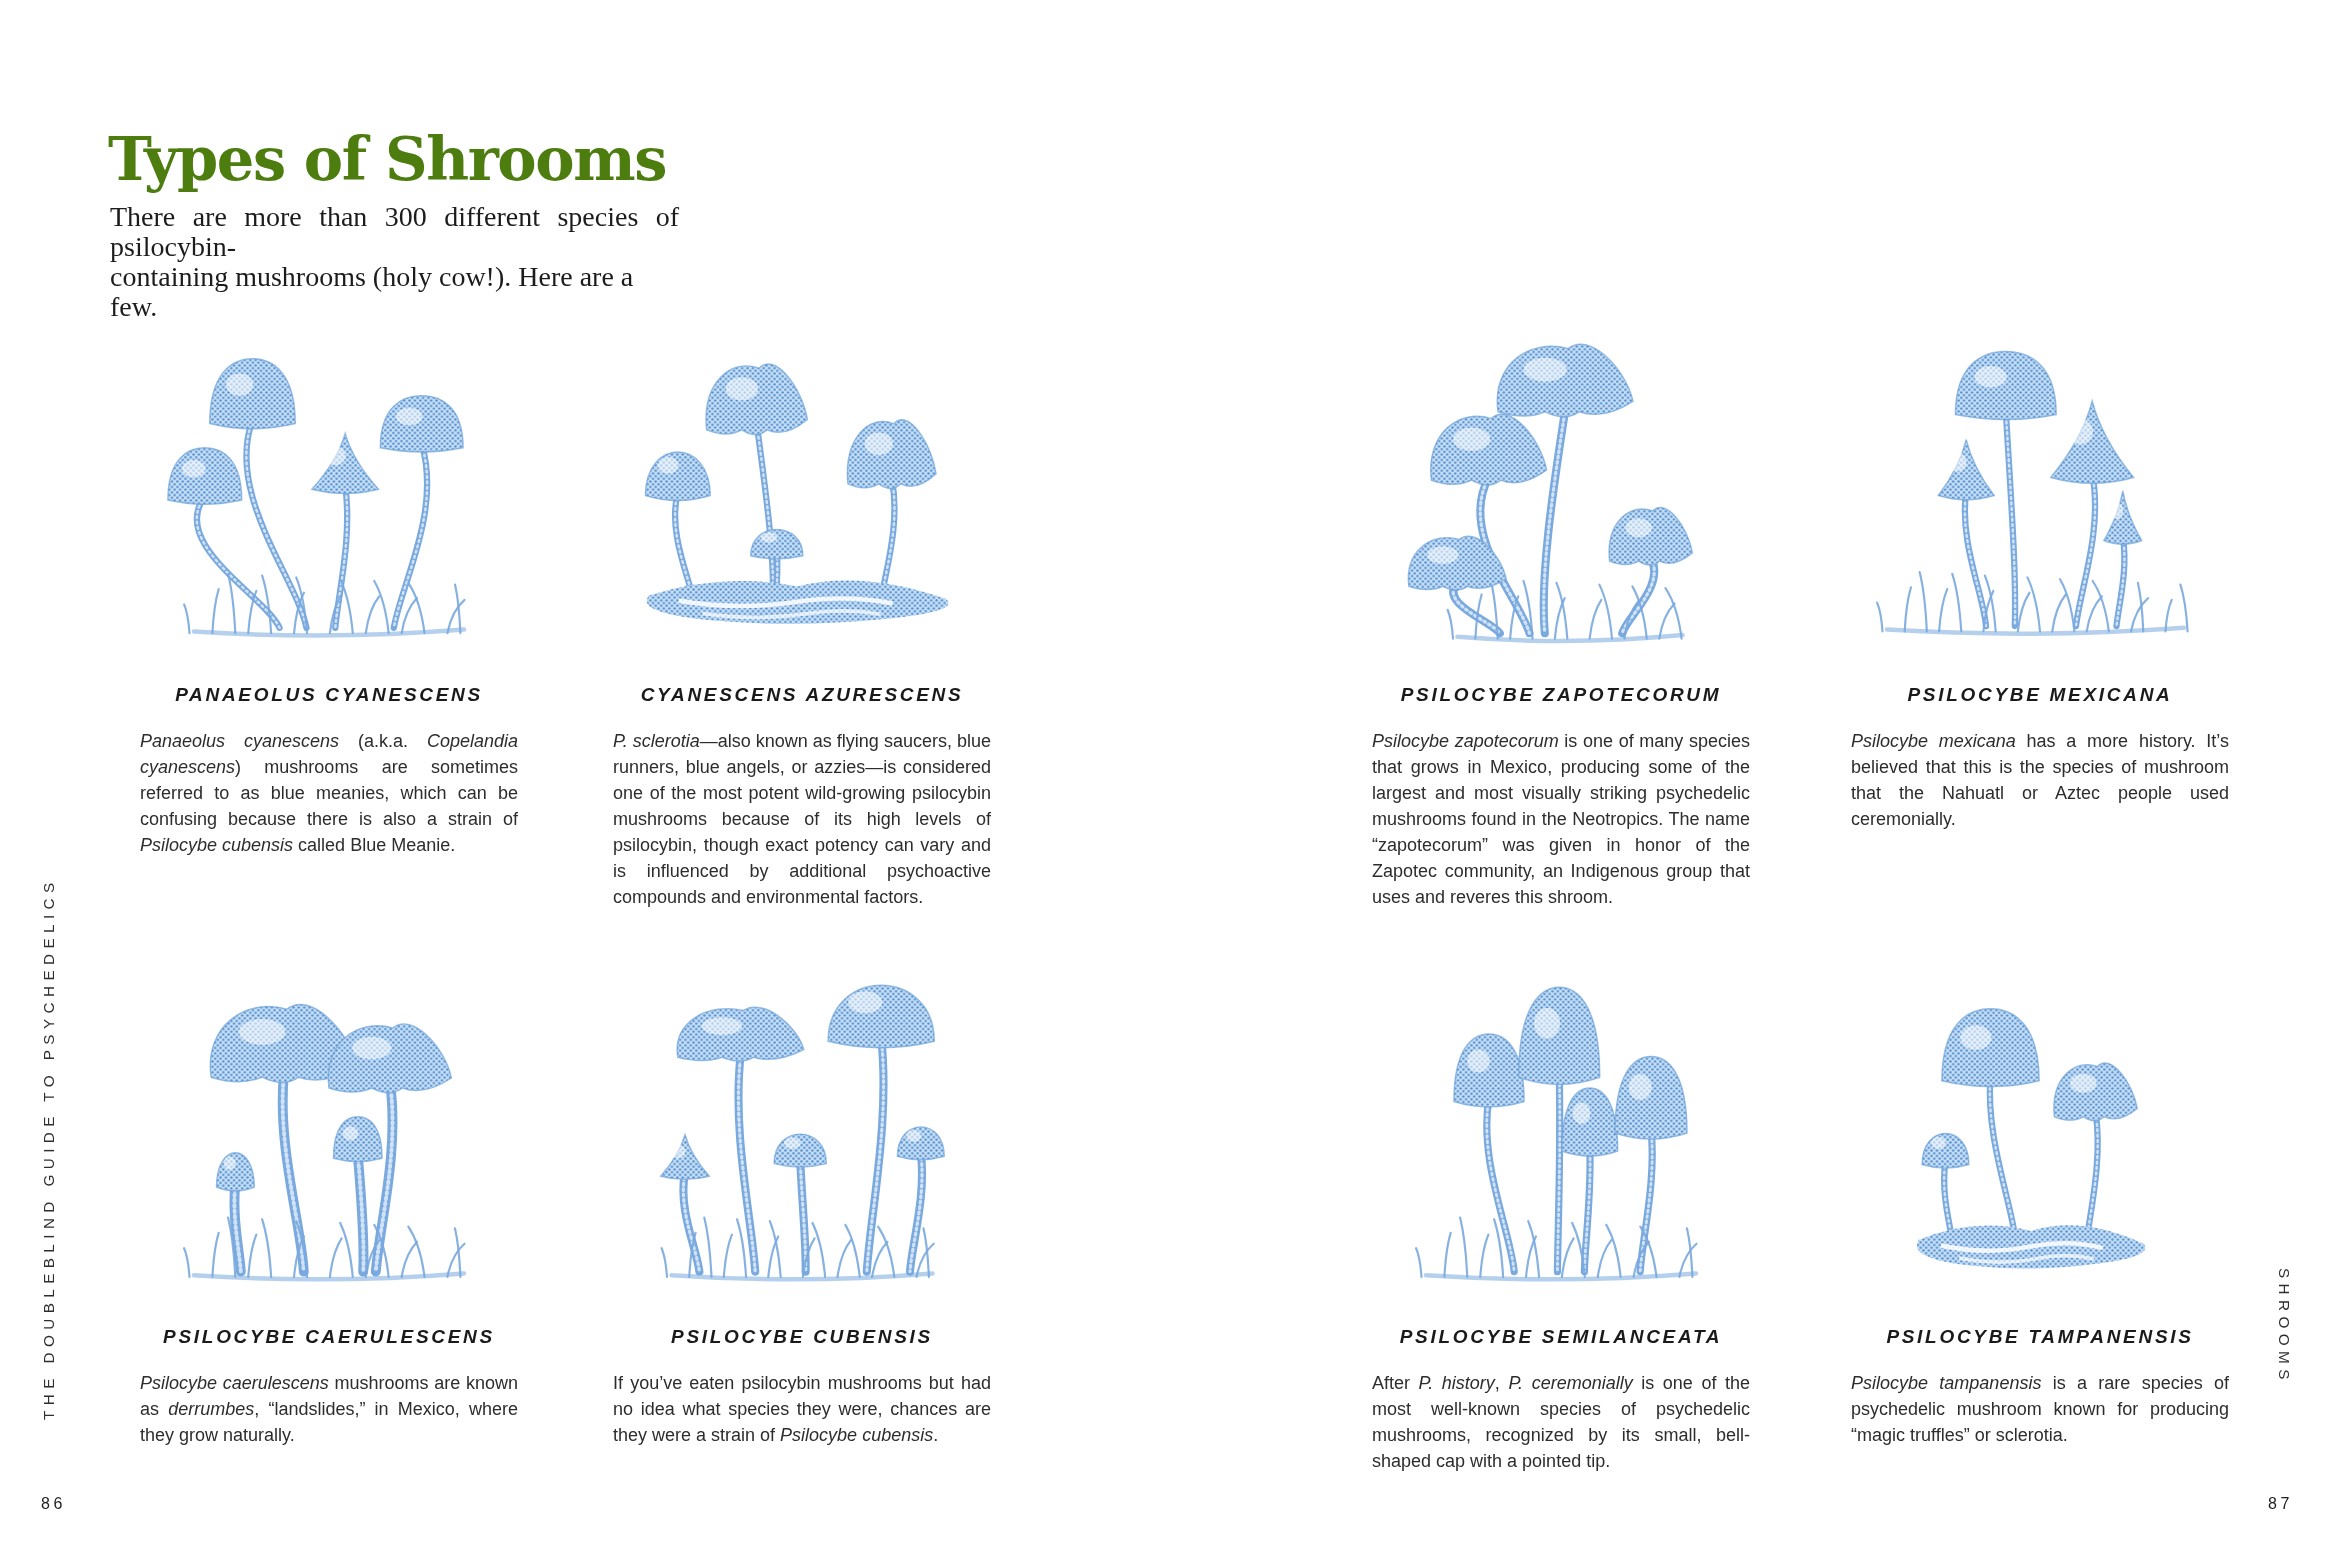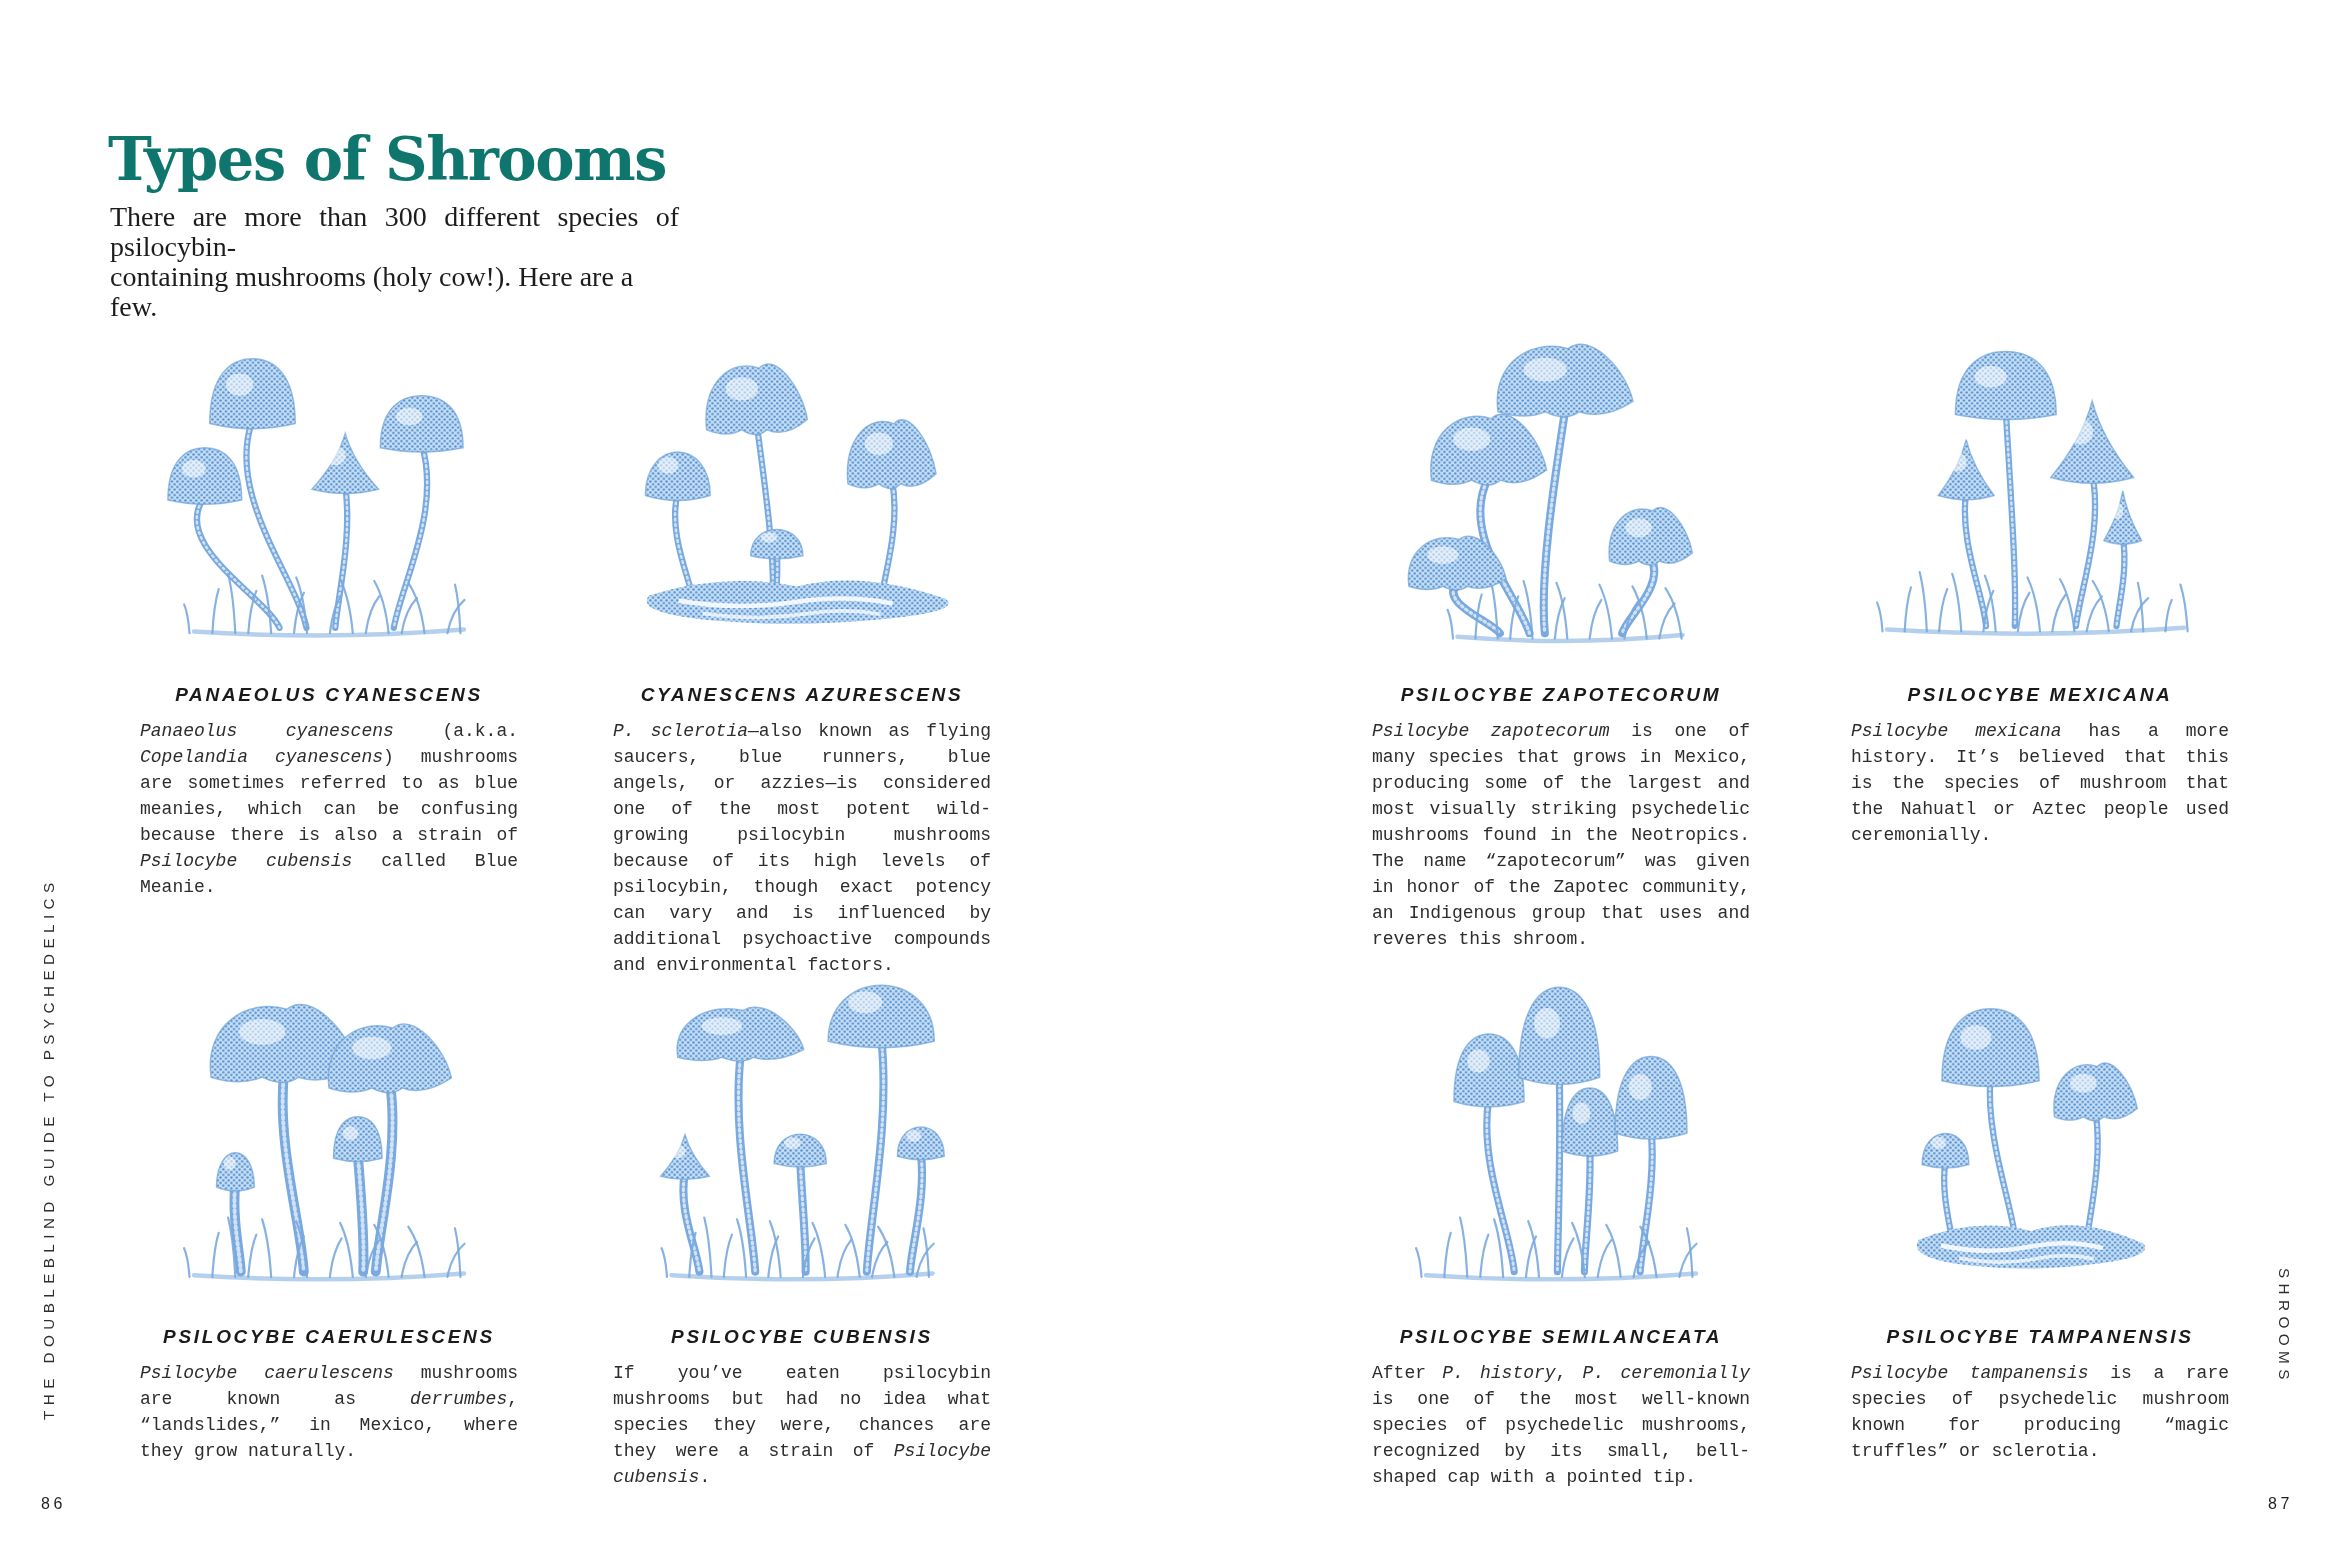--- a/index.html
+++ b/index.html
@@ -1,28 +1,28 @@
 <!DOCTYPE html>
 <html style="font-size:14.4px"><head>
 <meta charset="utf-8">
 <style>
   html,body{margin:0;padding:0;background:#ffffff;}
   .spread{position:relative;width:2342px;height:1561px;background:#ffffff;overflow:hidden;
           font-family:"Liberation Sans",sans-serif;color:#2d2d2d;}
   .page-title{position:absolute;left:108px;top:86px;font-family:"DejaVu Serif",serif;
-              font-weight:700;font-size:59px;line-height:1.15;letter-spacing:-1.4px;color:#0f766e;}
+              font-weight:700;font-size:59px;line-height:1.15;letter-spacing:-1.4px;color:#4d7c0f;}
   .intro{position:absolute;left:110px;top:202px;width:569px;font-family:"Liberation Serif",serif;
          font-size:28px;line-height:30px;color:#1c1c1c;}
   .intro-line1{text-align:justify;text-align-last:justify;}
   .panel{position:absolute;width:378px;}
   .illo{height:315px;display:flex;align-items:flex-end;justify-content:center;}
   .illo svg{display:block;}
   .species-heading{margin:40px 0 0 0;text-align:center;font-size:19px;font-weight:700;
                    font-style:italic;letter-spacing:2.7px;color:#1a1a1a;white-space:nowrap;}
-  .species-body{margin:12px 0 0 0;font-size:18px;line-height:26px;text-align:justify;color:#2d2d2d;font-family:Liberation Mono, monospace;}
+  .species-body{margin:22px 0 0 0;font-size:18px;line-height:26px;text-align:justify;color:#2d2d2d;}
   .species-body i{font-style:italic;}
   .v-left{position:absolute;left:40px;top:858px;height:562px;writing-mode:vertical-rl;
           transform:rotate(180deg);font-size:15.3px;letter-spacing:5.4px;color:#2e2e2e;white-space:nowrap;}
   .v-right{position:absolute;left:2275px;top:1268px;writing-mode:vertical-rl;font-size:15.3px;
            letter-spacing:5.4px;color:#2e2e2e;white-space:nowrap;}
   .pageno{position:absolute;font-size:16px;letter-spacing:3.6px;color:#1f1f1f;}
   .pageno-left{left:41px;top:1495px;}
   .pageno-right{left:2268px;top:1495px;}
   
   .p1{left:140px;top:329px;} .p2{left:613px;top:329px;} .p3{left:1372px;top:329px;} .p4{left:1851px;top:329px;}

